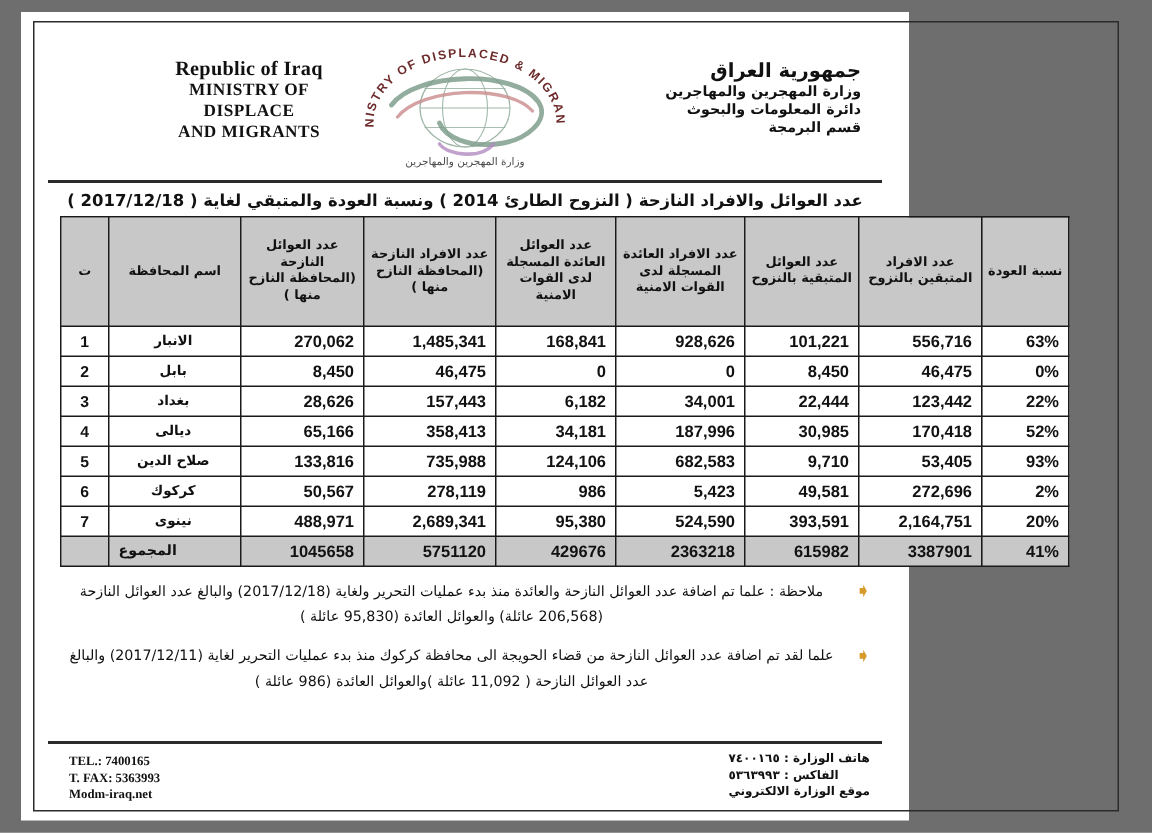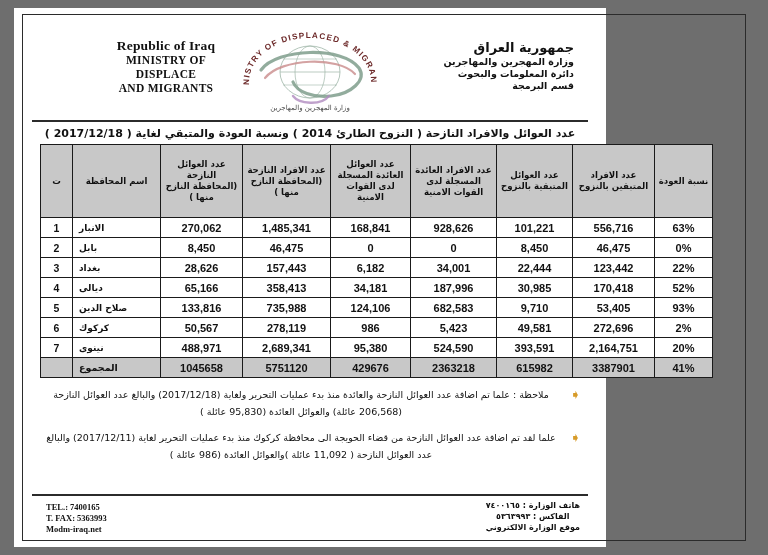--- a/index.html
+++ b/index.html
@@ -122,25 +122,25 @@
   }
   table.data tbody td {
     height: 19px;
     background: #ffffff;
     font-family: "Liberation Sans", sans-serif;
     font-size: 11px;
     font-weight: bold;
     color: #111;
     padding: 0 6px;
   }
-  table.data tbody td.num { text-align: center; }
+  table.data tbody td.num { text-align: right; }
   table.data tbody td.gov {
     font-family: "DejaVu Sans", sans-serif;
     font-size: 9px;
-    text-align: left;
+    text-align: center;
     padding-right: 8px;
   }
   table.data tbody td.idx { text-align: center; font-size: 10.5px; }
   table.data tbody tr.total td {
     background: #c8c8c8;
   }
   table.data tbody tr.total td.gov {
     font-size: 9.5px;
     text-align: left;
     padding-right: 0;
@@ -201,21 +201,21 @@
   }
   .footer-right {
     position: absolute;
     right: 26px; top: 492px;
     direction: rtl;
     font-family: "DejaVu Sans", sans-serif;
     font-size: 8px;
     font-weight: bold;
     color: #111;
     line-height: 11px;
-    text-align: center;
+    text-align: left;
   }
 </style>
 </head>
 <body>
 
 <div class="page">
   <div class="page-border"></div>
 
   <div class="header">
 

